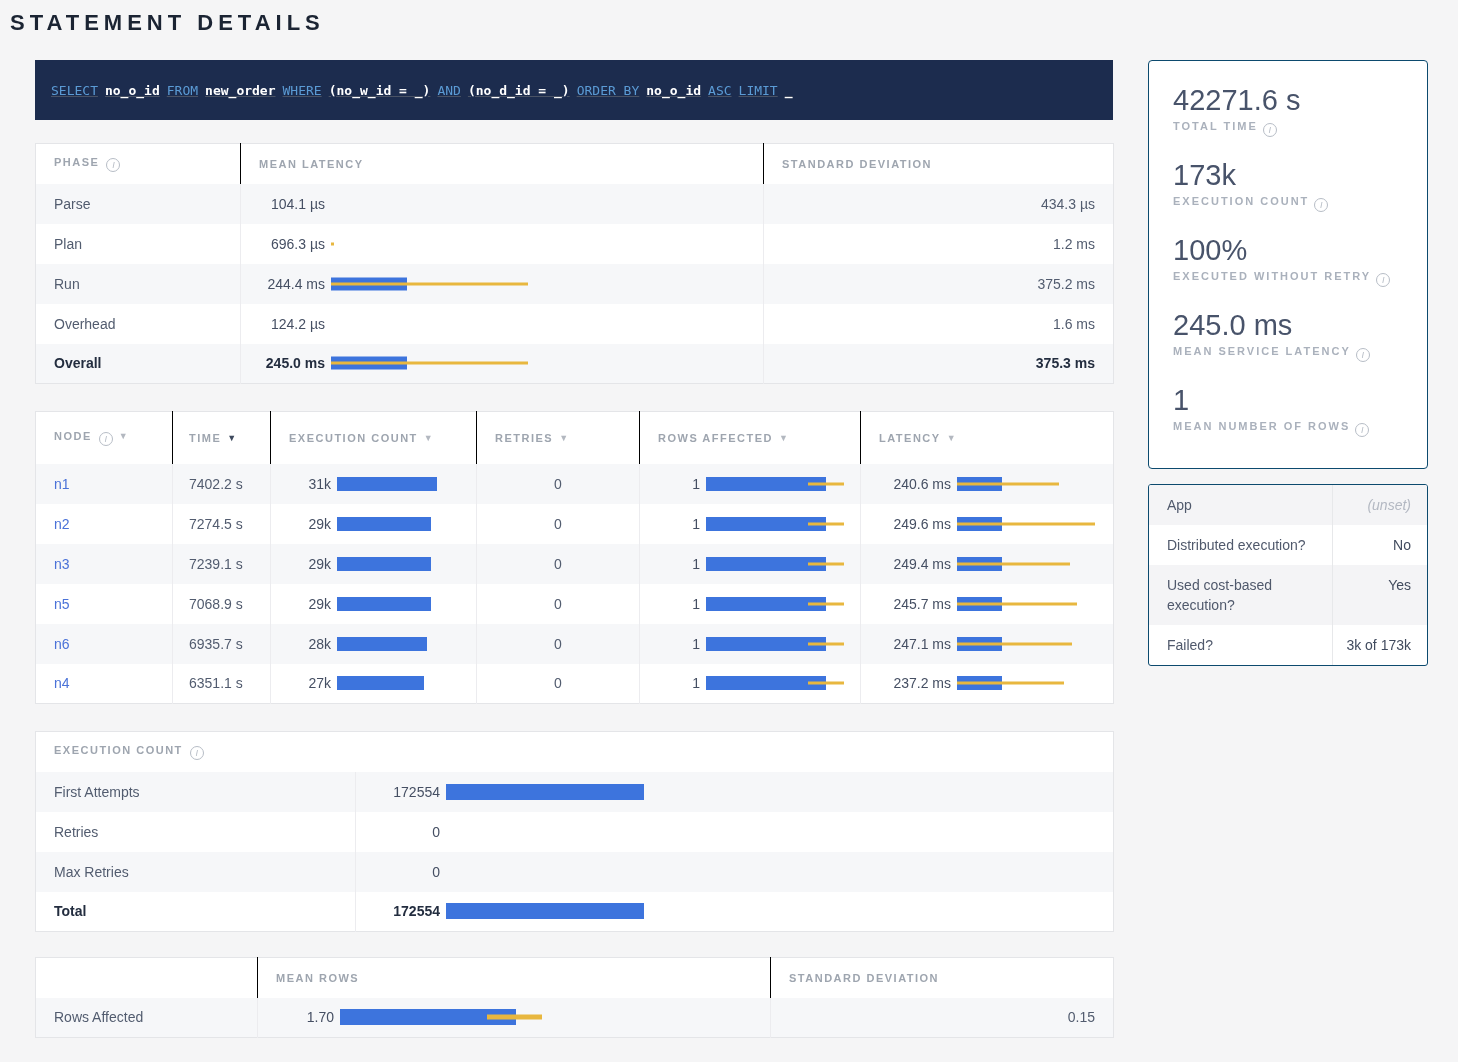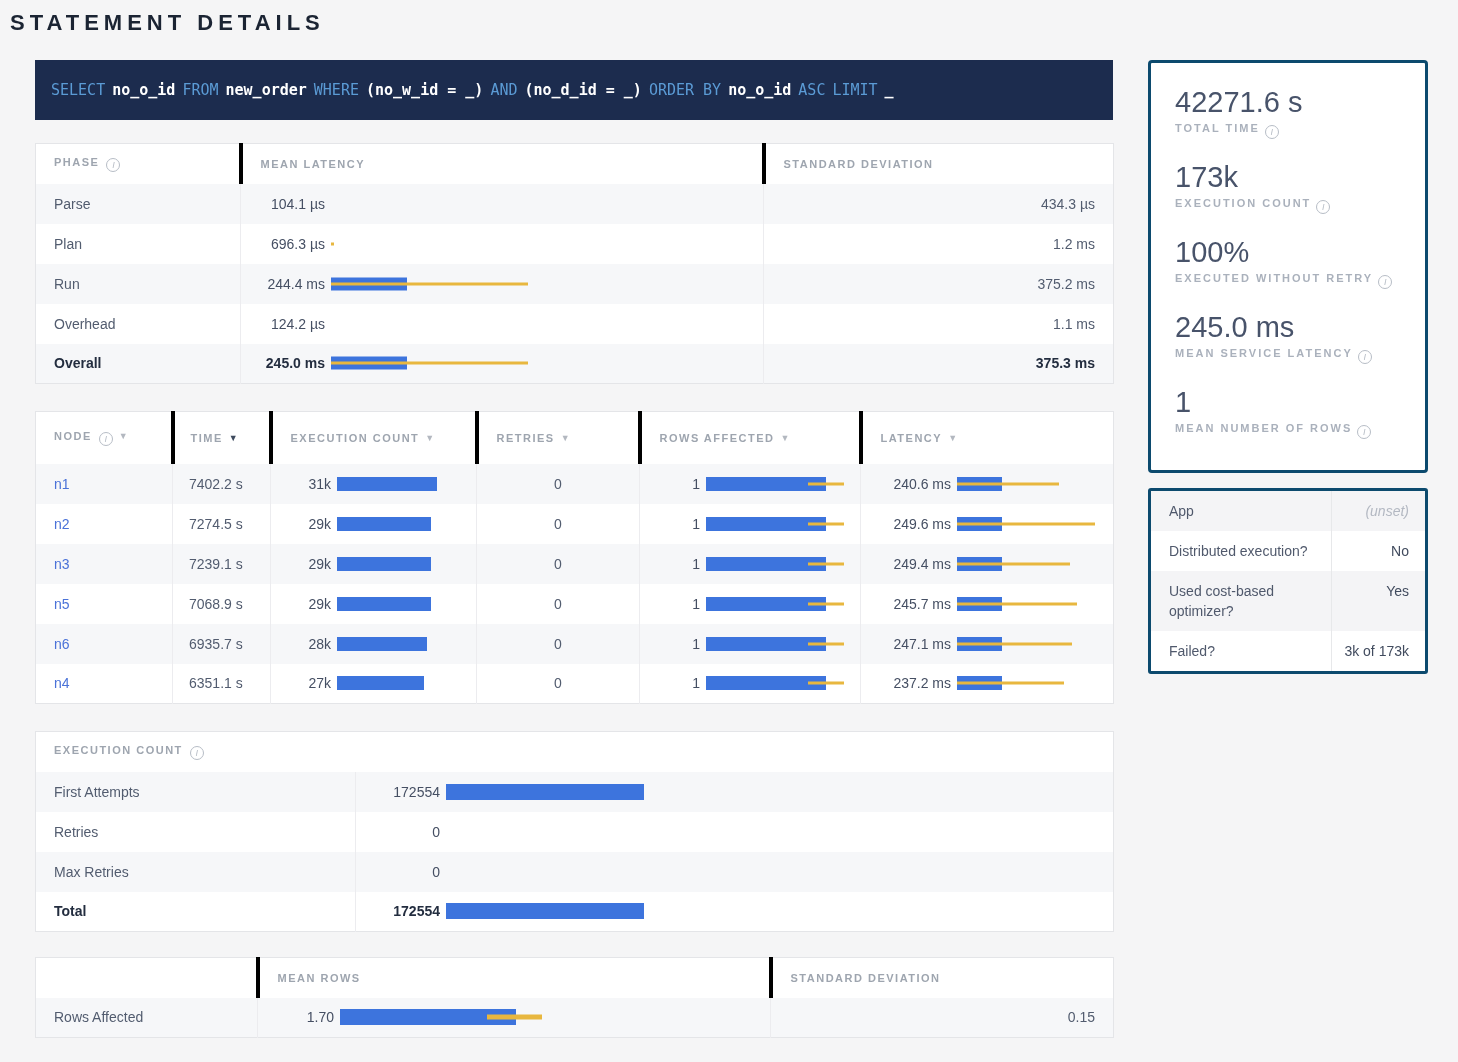--- a/index.html
+++ b/index.html
@@ -18,34 +18,34 @@
   }
   .layout { display:flex; margin-top:24px; }
   .main { margin-left:25px; width:1078px; }
   .side { margin-left:35px; width:280px; }
 
   
   .sql-card {
     height:60px; background:#1c2c4e; display:flex; align-items:center;
     padding-left:16px; margin-bottom:23px;
   }
-  .sql { font-family:"DejaVu Sans Mono","Liberation Mono",monospace; font-size:15px; }
+  .sql { font-family:"DejaVu Sans Mono","Liberation Mono",monospace; font-size:13px;text-decoration:underline; }
   .sql .tok { margin-right:7px; }
   .c-kw { color:#5b9bd5; }
   .c-id { color:#ffffff; font-weight:700; }
 
   
   table.tbl {
     width:100%; border-collapse:collapse; background:#fff;
     border:1px solid #e4e5e8; table-layout:fixed; margin-bottom:27px;
   }
   .tbl th {
     height:40px; font-size:11px; font-weight:700; letter-spacing:1.5px;
     color:#9ea5af; text-align:left; padding:0 18px;
-    border-left:4px solid #000000; text-transform:uppercase; white-space:nowrap;
+    border-left:1px solid #000000; text-transform:uppercase; white-space:nowrap;
   }
   .tbl th:first-child { border-left:none; }
   .tbl td {
     height:40px; font-size:14px; color:#525c6f; padding:0 18px;
     border-left:1px solid #ececef; white-space:nowrap;
   }
   .tbl td:first-child { border-left:none; }
   .tbl tbody tr:nth-of-type(odd) { background:#f6f7f9; }
   .th-active { color:#3e4a5e; }
   .th-active .arr { color:#3e4a5e; }
@@ -80,21 +80,21 @@
     height:3px; background:#e8b73f;
   }
   .phase-tbl .bar-blue { height:13px; }
   .exec-tbl .bar-blue { height:16px; }
   .rows-tbl .bar-blue { height:16px; }
   .rows-tbl .bar-dev { height:5px; }
   .exec-tbl td.lblcell { padding-left:18px; }
 
   
   .panel {
-    background:#fff; border:3px solid #0c4a6e; border-radius:4px;
+    background:#fff; border:1px solid #0c4a6e; border-radius:4px;
   }
   .stats-panel { padding:22px 24px 10px 24px; margin-bottom:15px; min-height:372px; }
   .stat { margin-bottom:21px; }
   .stat-value { font-size:29px; color:#48536a; font-weight:500; line-height:34px; }
   .stat-label {
     margin-top:3px; font-size:11px; letter-spacing:2px; color:#aab1bc;
     font-weight:700; text-transform:uppercase;
   }
   .stat-label .info-i { margin-left:5px; vertical-align:-3px; }
 
@@ -180,21 +180,21 @@
             </tr>
 
             <tr>
               <td class="lbl">Overhead</td>
               <td class="bar-cell">
                 <div class="bc">
                   <span class="num w72">124.2 µs</span>
                   <span class="track t420"></span>
                 </div>
               </td>
-              <td class="val-right">1.1 ms</td>
+              <td class="val-right">1.6 ms</td>
             </tr>
 
             <tr class="bold-row">
               <td class="lbl">Overall</td>
               <td class="bar-cell">
                 <div class="bc">
                   <span class="num w72">245.0 ms</span>
                   <span class="track t420">
                     <span class="bar-blue" style="width: 18%;"></span>
                     <span class="bar-dev" style="left: 0%; width: 47%;"></span>
@@ -547,21 +547,21 @@
             <div class="fact-label">App</div>
             <div class="fact-value c-muted">(unset)</div>
           </div>
 
           <div class="fact">
             <div class="fact-label">Distributed execution?</div>
             <div class="fact-value">No</div>
           </div>
 
           <div class="fact">
-            <div class="fact-label">Used cost-based optimizer?</div>
+            <div class="fact-label">Used cost-based execution?</div>
             <div class="fact-value">Yes</div>
           </div>
 
           <div class="fact">
             <div class="fact-label">Failed?</div>
             <div class="fact-value">3k of 173k</div>
           </div>
         </div>
     </div>
   </div>

